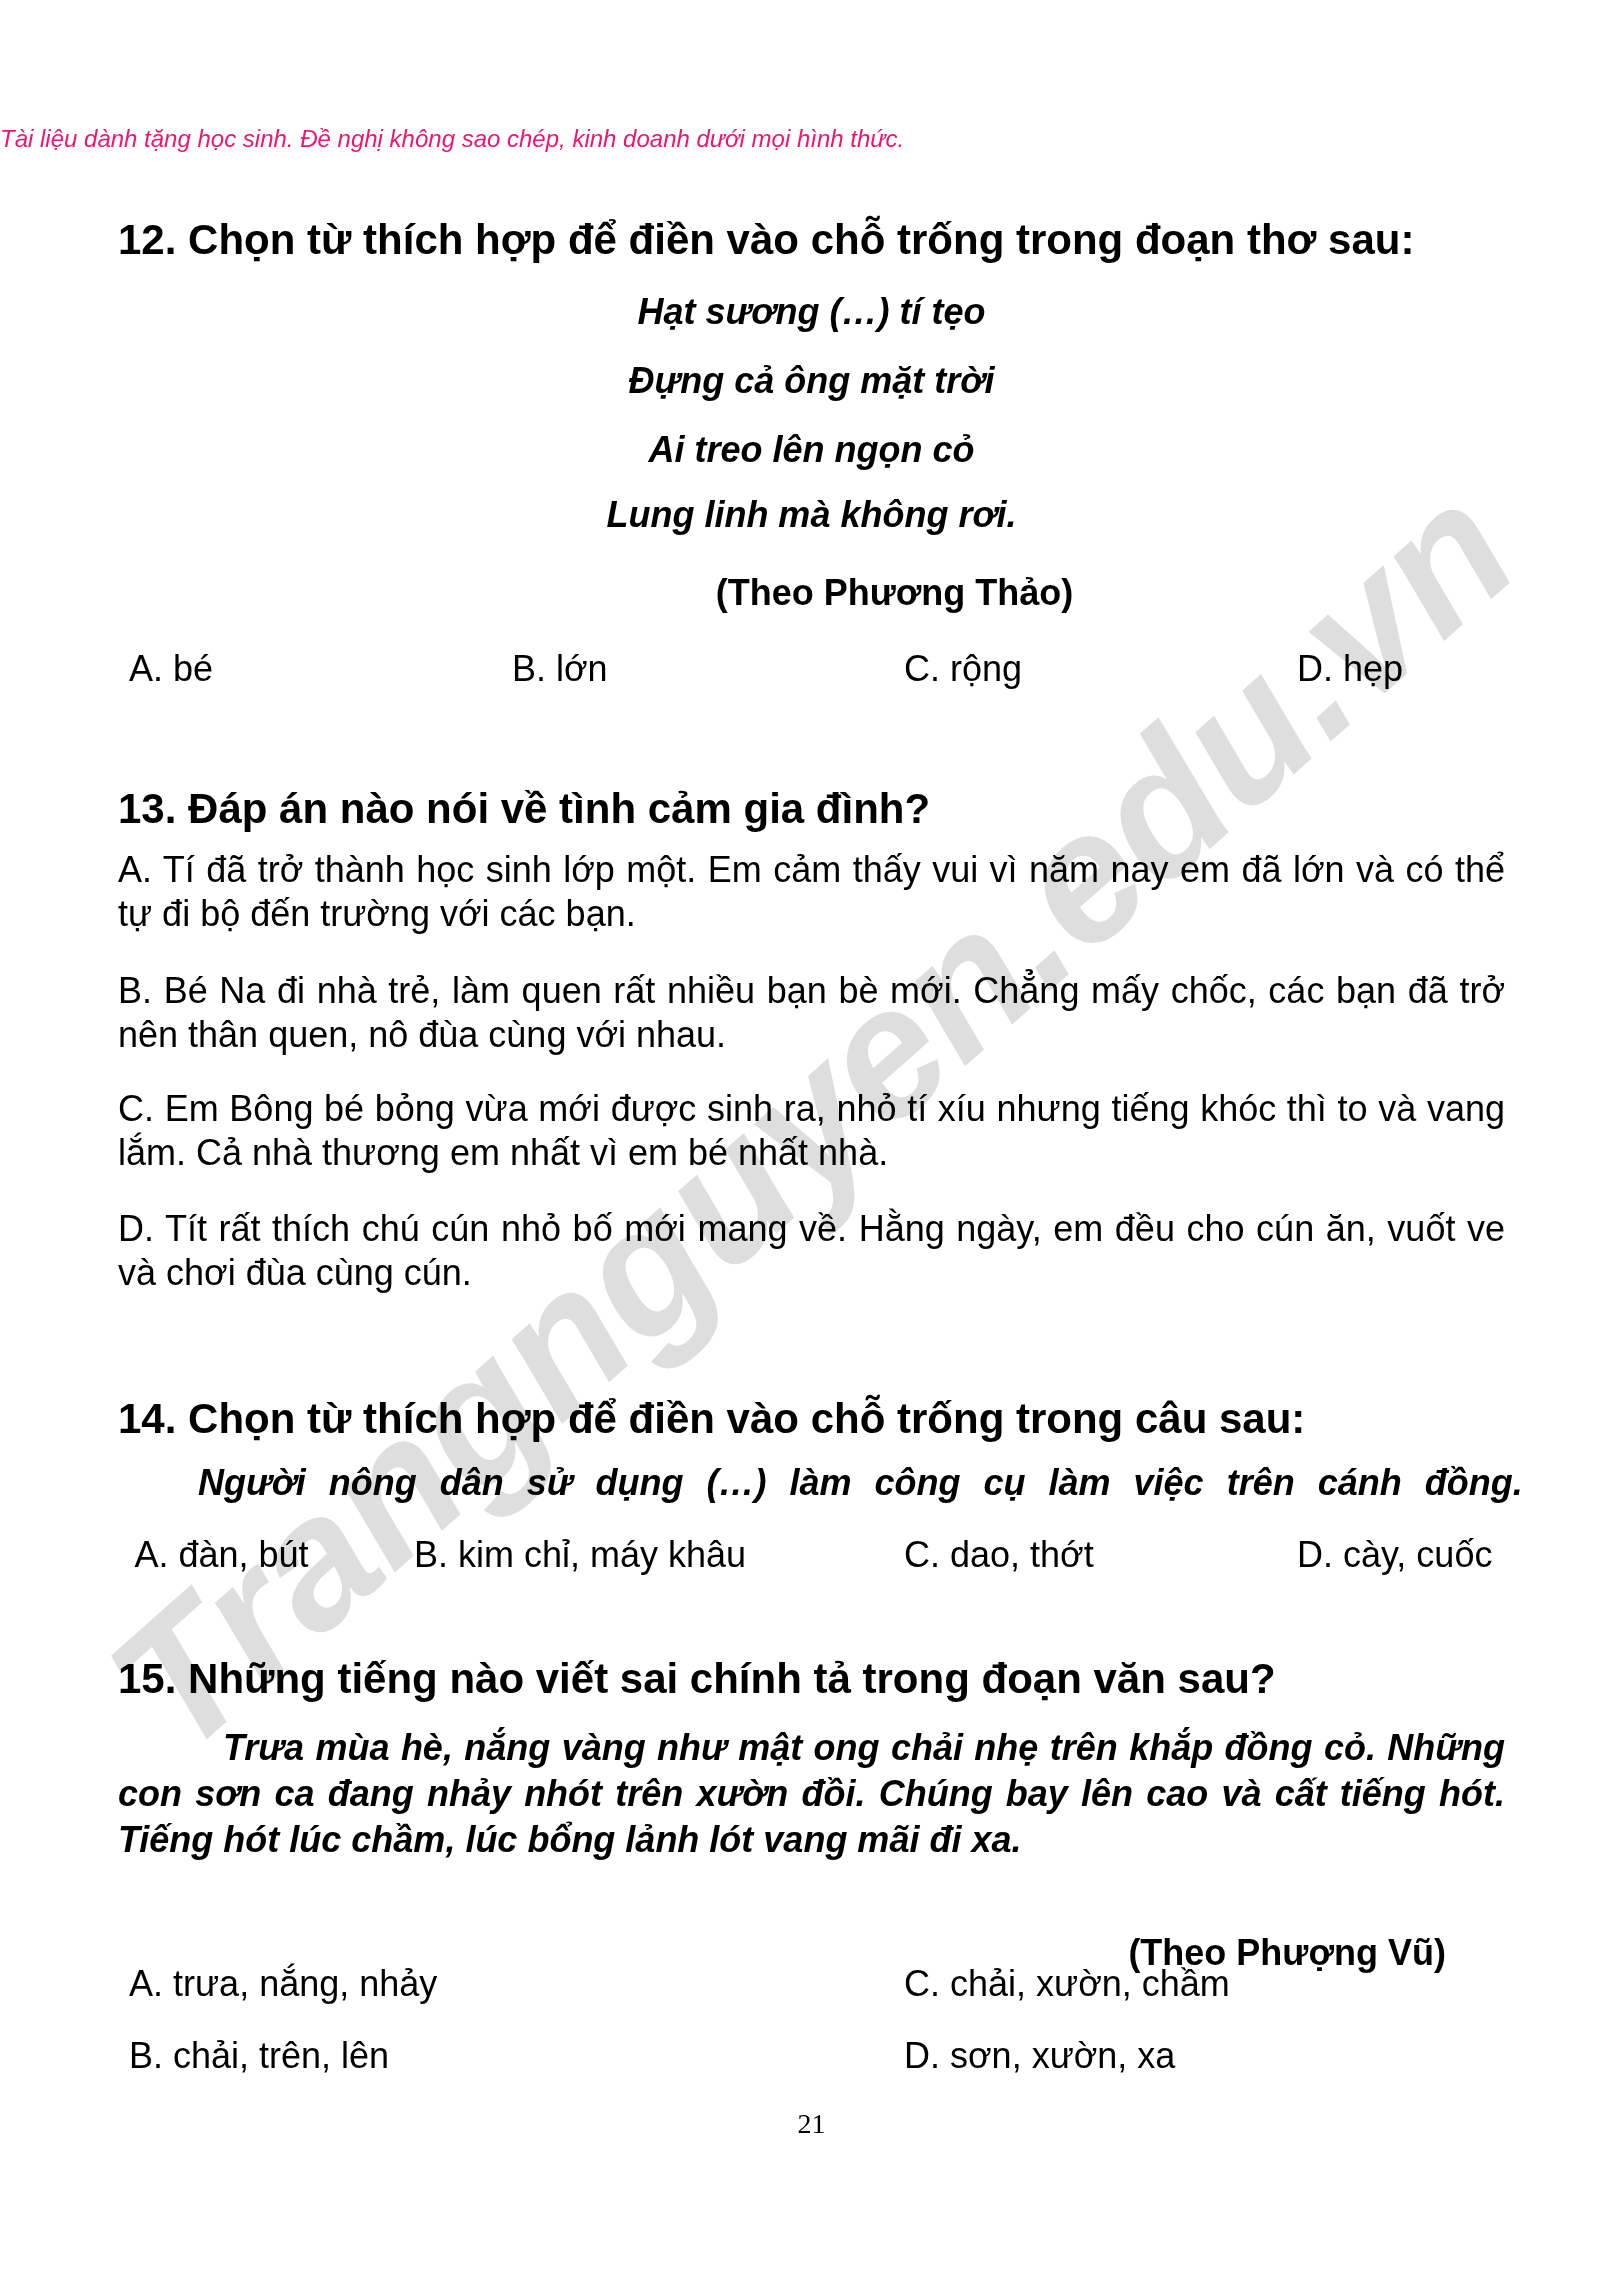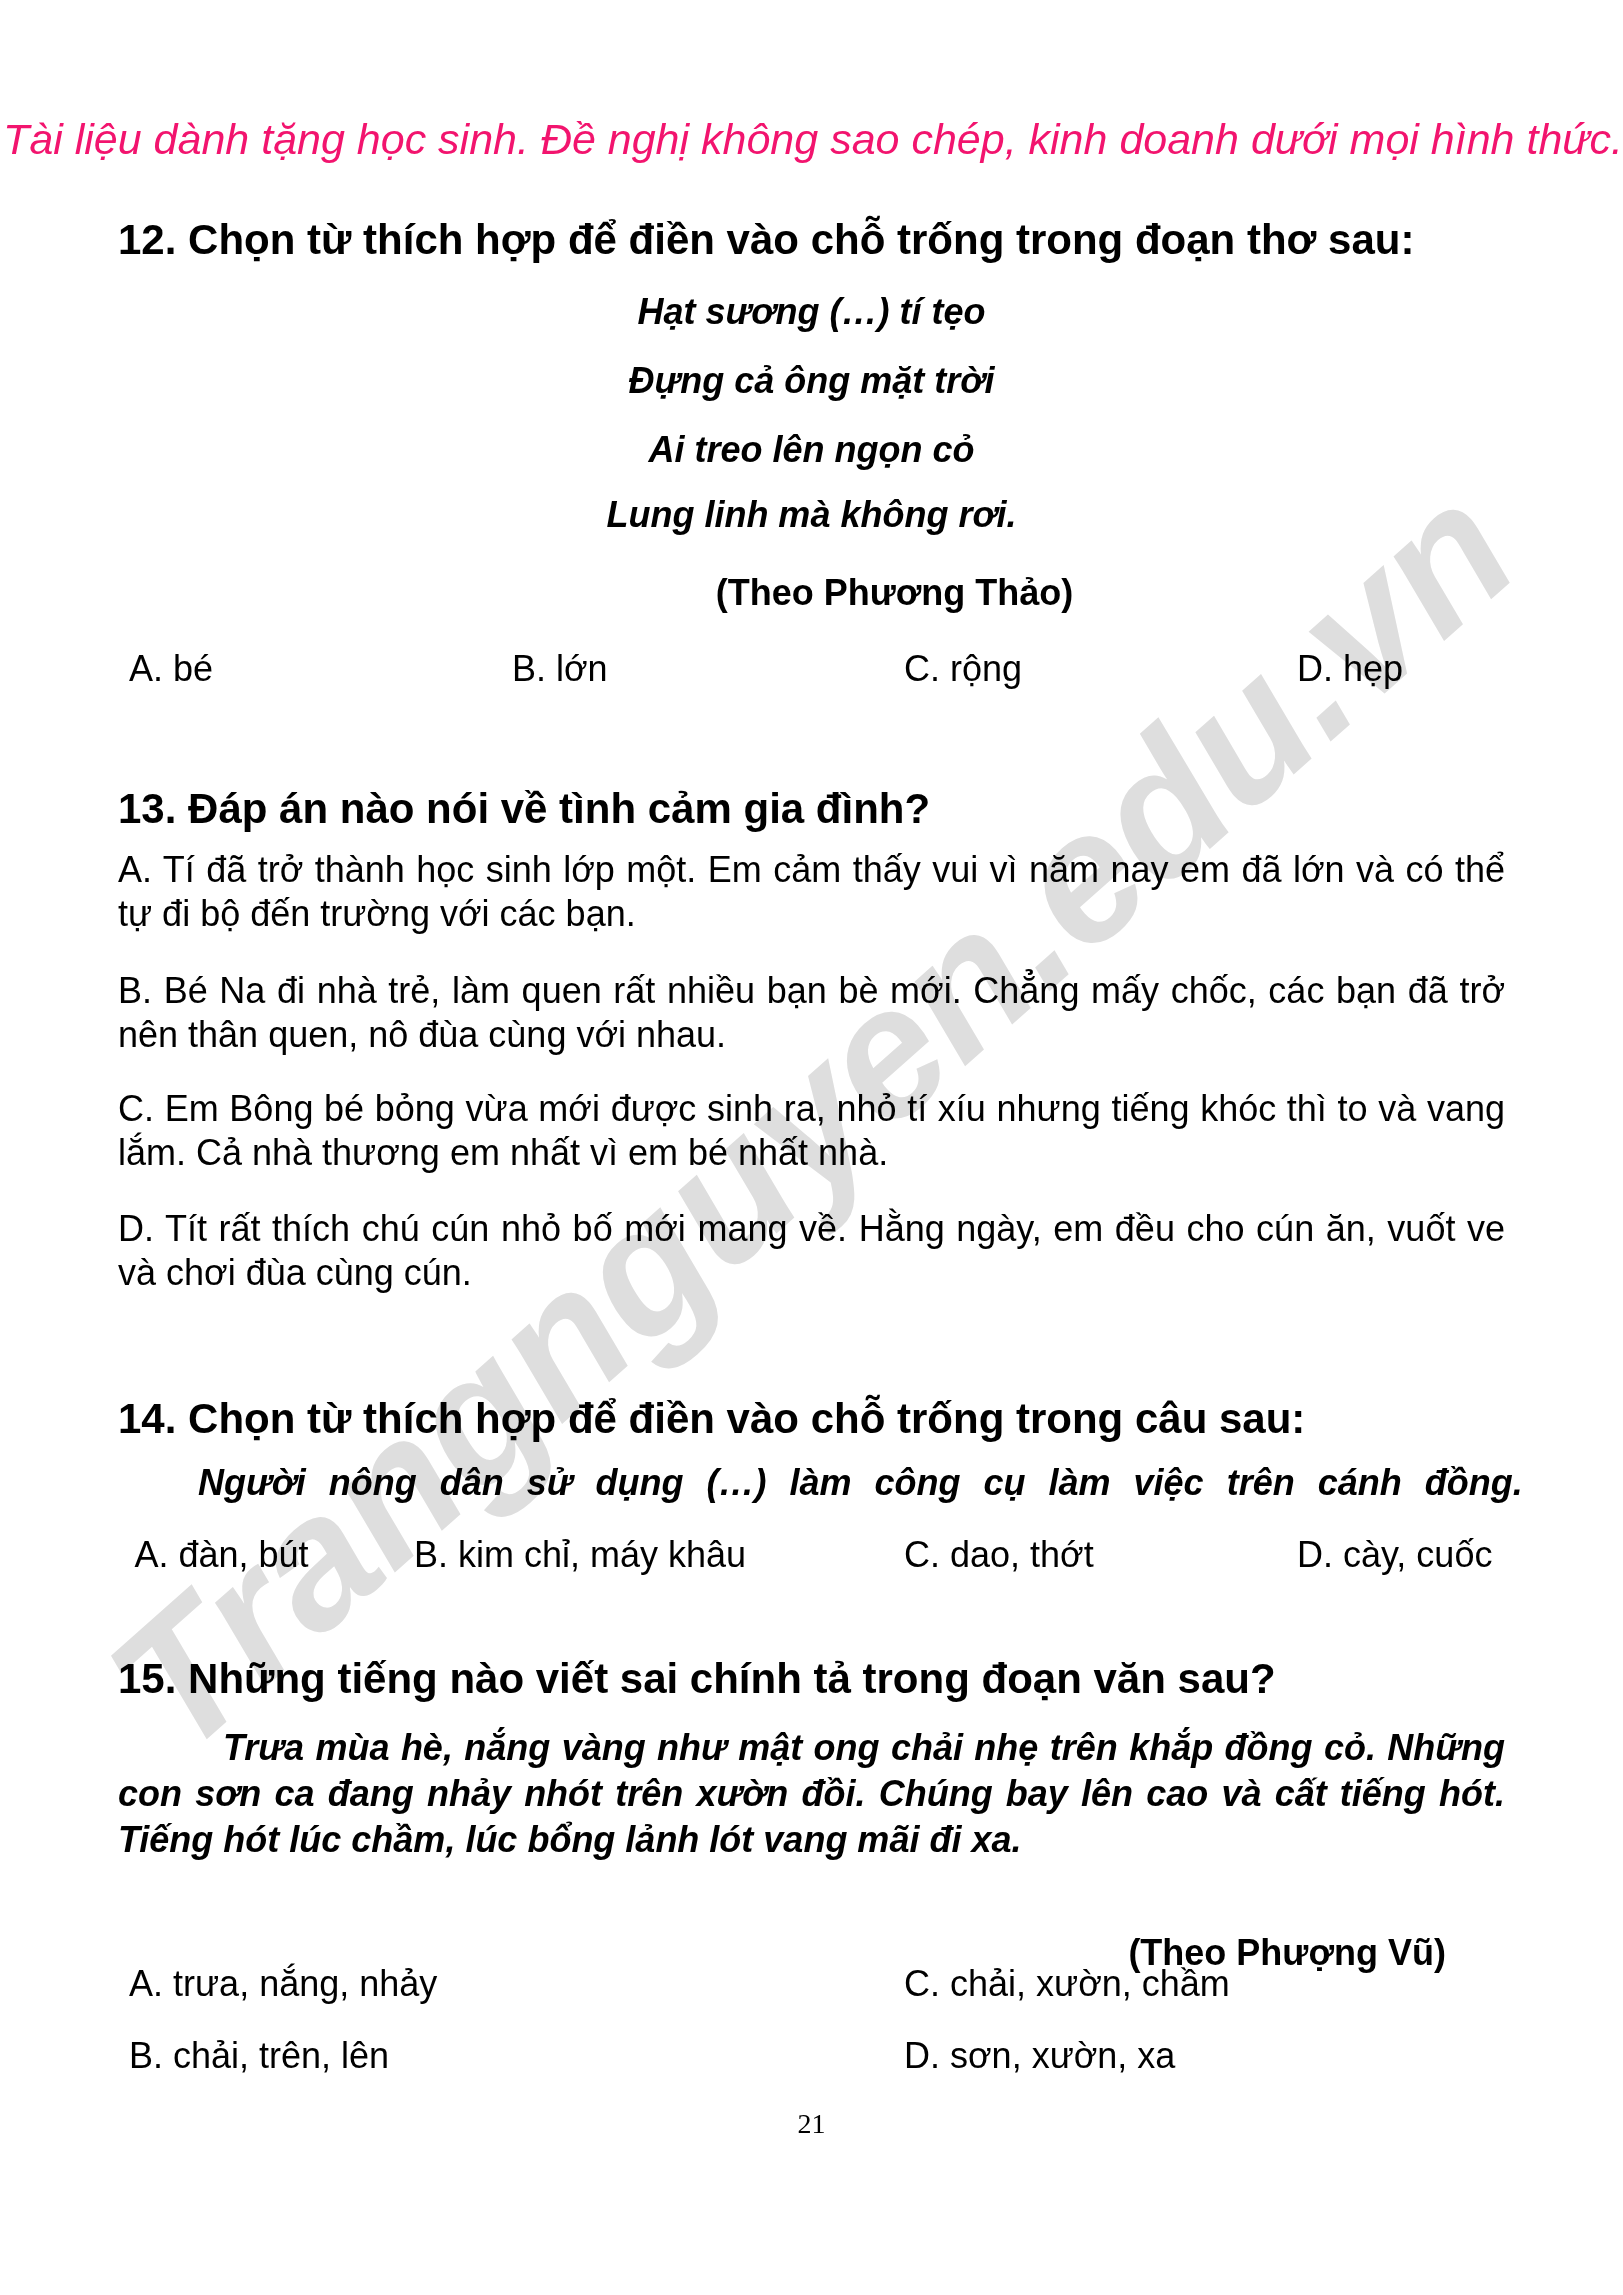--- a/index.html
+++ b/index.html
@@ -34,23 +34,23 @@
     color:var(--wm);
     white-space:nowrap;
     transform:rotate(-41.6deg);
     z-index:0;
     user-select:none;
   }
   .header-notice{
     position:absolute;
     left:0; top:116px;
     width:100%;
-    text-align:right;
+    text-align:left;
     font-style:italic;
-    font-size:43px;
+    font-size:24px;
     color:var(--pink);
     z-index:1;
   }
   .content{
     position:absolute;
     left:118px;
     top:0;
     width:1387px;
     height:100%;
     z-index:1;

